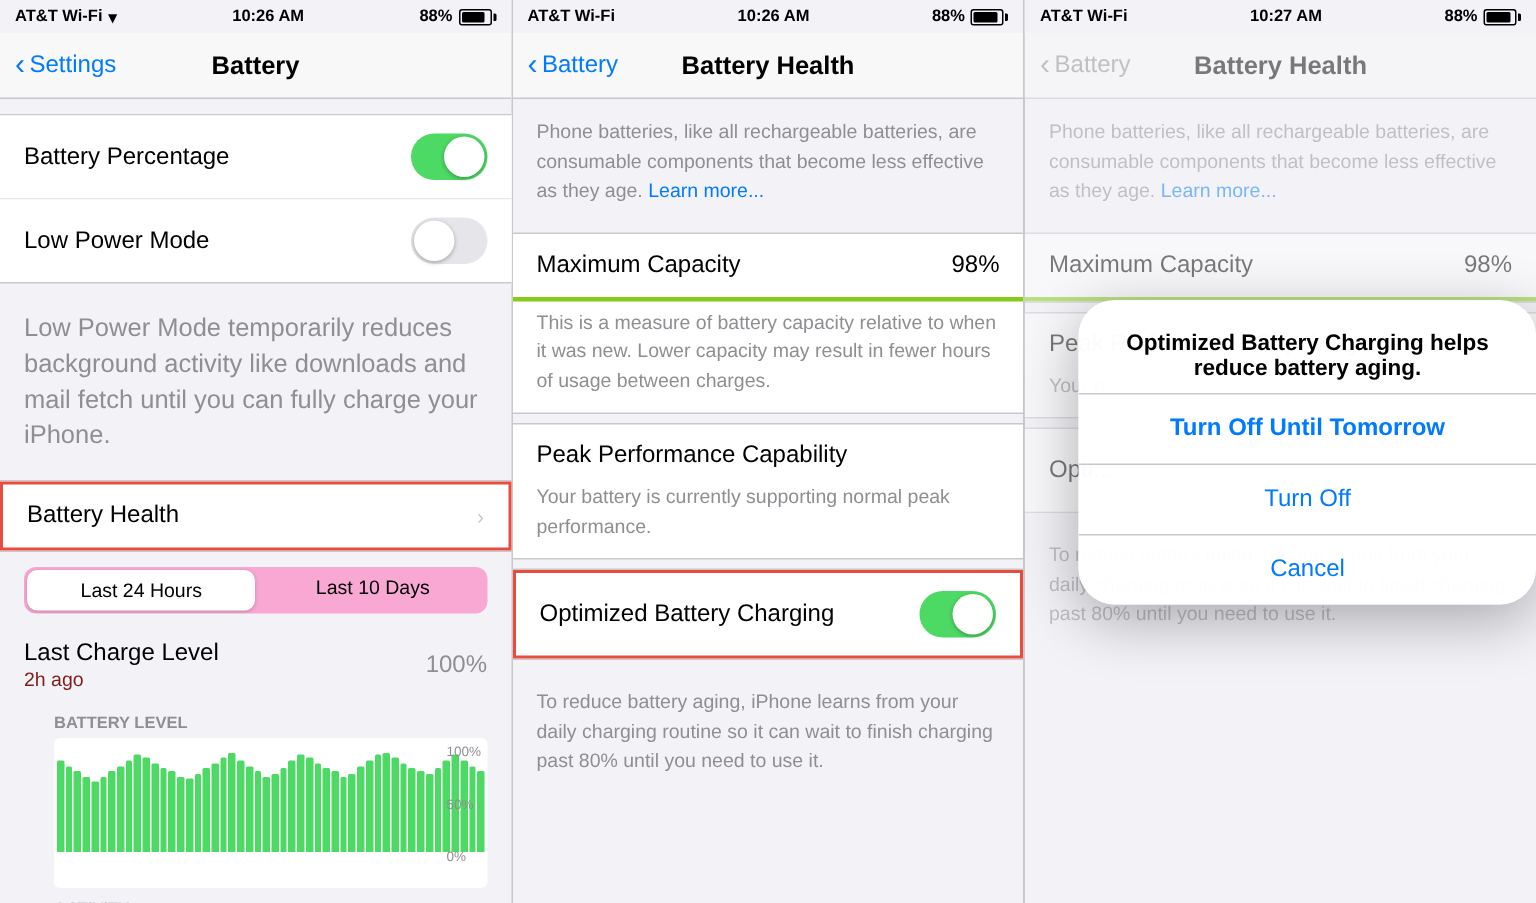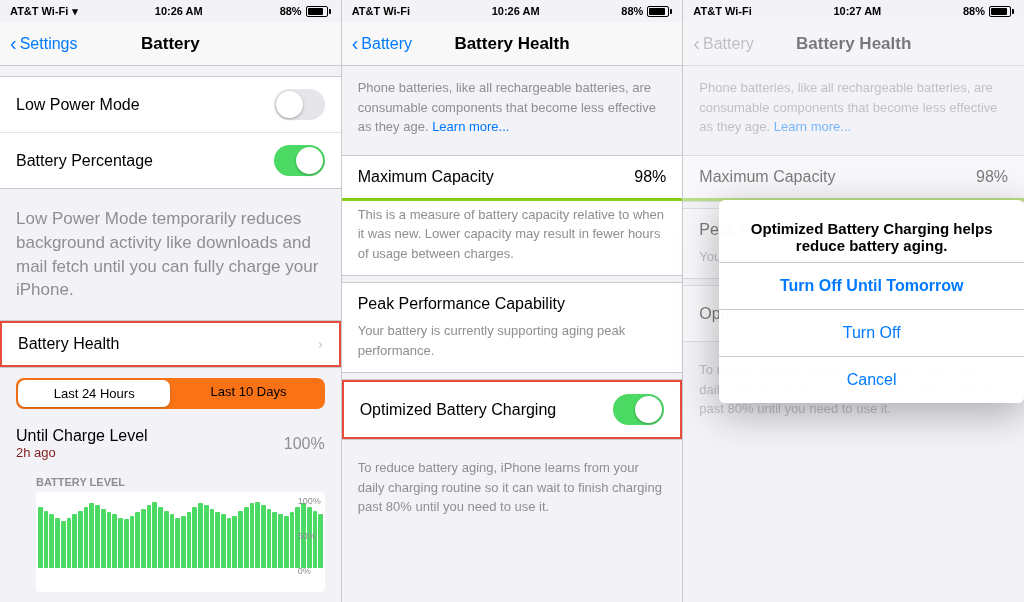--- a/index.html
+++ b/index.html
@@ -127,21 +127,21 @@
       font-size: 17px;
       color: #8e8e93;
       padding: 8px 16px;
       line-height: 1.4;
     }
 
     
     .tab-bar {
       display: flex;
       margin: 10px 16px;
-      background: #f97316;
+      background: #f9a8d4;
       border-radius: 8px;
       overflow: hidden;
     }
     .tab-item {
       flex: 1;
       text-align: center;
       padding: 6px;
       font-size: 13px;
     }
     .tab-active {
@@ -257,21 +257,21 @@
     .dialog-overlay {
       position: absolute;
       top: 0; left: 0; right: 0; bottom: 0;
       display: flex;
       align-items: center;
       justify-content: center;
       z-index: 10;
     }
     .dialog-box {
       background: rgba(255,255,255,0.97);
-      border-radius: 6px;
+      border-radius: 24px;
       width: 312px;
       overflow: hidden;
       box-shadow: 0 10px 40px rgba(0,0,0,0.3);
       margin-left: 36px;
     }
     .dialog-title {
       font-size: 15px;
       font-weight: 600;
       color: #000;
       text-align: center;
@@ -336,28 +336,28 @@
       <span class="nav-back-arrow">‹</span>
       <span>Settings</span>
     </div>
     <span class="nav-title">Battery</span>
   </div>
 
   <div class="content">
 
     <div class="settings-group">
       <div class="settings-row">
+        <span class="row-label">Battery Percentage</span>
+        <div class="toggle toggle-on">
+          <div class="toggle-thumb"></div>
+        </div>
+      </div>
+      <div class="settings-row">
         <span class="row-label">Low Power Mode</span>
         <div class="toggle toggle-off">
-          <div class="toggle-thumb"></div>
-        </div>
-      </div>
-      <div class="settings-row">
-        <span class="row-label">Battery Percentage</span>
-        <div class="toggle toggle-on">
           <div class="toggle-thumb"></div>
         </div>
       </div>
     </div>
     <p class="note-text">Low Power Mode temporarily reduces background activity like downloads and mail fetch until you can fully charge your iPhone.</p>
 
     <div style="margin: 10px 0; border-top: 1px solid #c8c8cd; border-bottom: 1px solid #c8c8cd;">
       <div class="battery-health-row">
         <span class="row-label">Battery Health</span>
         <span class="chevron">›</span>
@@ -369,21 +369,21 @@
         <span>Last 24 Hours</span>
       </div>
       <div class="tab-item">
         <span>Last 10 Days</span>
       </div>
     </div>
 
     <div class="charge-section">
       <div style="display:flex; justify-content:space-between; align-items:center;">
         <div>
-          <div class="charge-label">Until Charge Level</div>
+          <div class="charge-label">Last Charge Level</div>
           <div class="charge-time">2h ago</div>
         </div>
         <span class="charge-value">100%</span>
       </div>
     </div>
 
     <div class="chart-section">
       <div class="chart-label">BATTERY LEVEL</div>
       <div class="chart-container">
         <div class="chart-bars" id="chart-bars">
@@ -493,21 +493,21 @@
     <div class="section-row">
       <div class="row-with-value">
         <span class="section-header" style="padding:0; font-size:16px;">Maximum Capacity</span>
         <span class="section-value">98%</span>
       </div>
       <p class="section-description">This is a measure of battery capacity relative to when it was new. Lower capacity may result in fewer hours of usage between charges.</p>
     </div>
 
     <div class="section-row">
       <div class="section-header">Peak Performance Capability</div>
-      <p class="section-description">Your battery is currently supporting aging peak performance.</p>
+      <p class="section-description">Your battery is currently supporting normal peak performance.</p>
     </div>
 
     <div style="margin: 6px 0; border-top: 1px solid #c8c8cd; border-bottom: 1px solid #c8c8cd;">
       <div class="opt-row">
         <span class="row-label">Optimized Battery Charging</span>
         <div class="toggle toggle-on">
           <div class="toggle-thumb"></div>
         </div>
       </div>
     </div>

